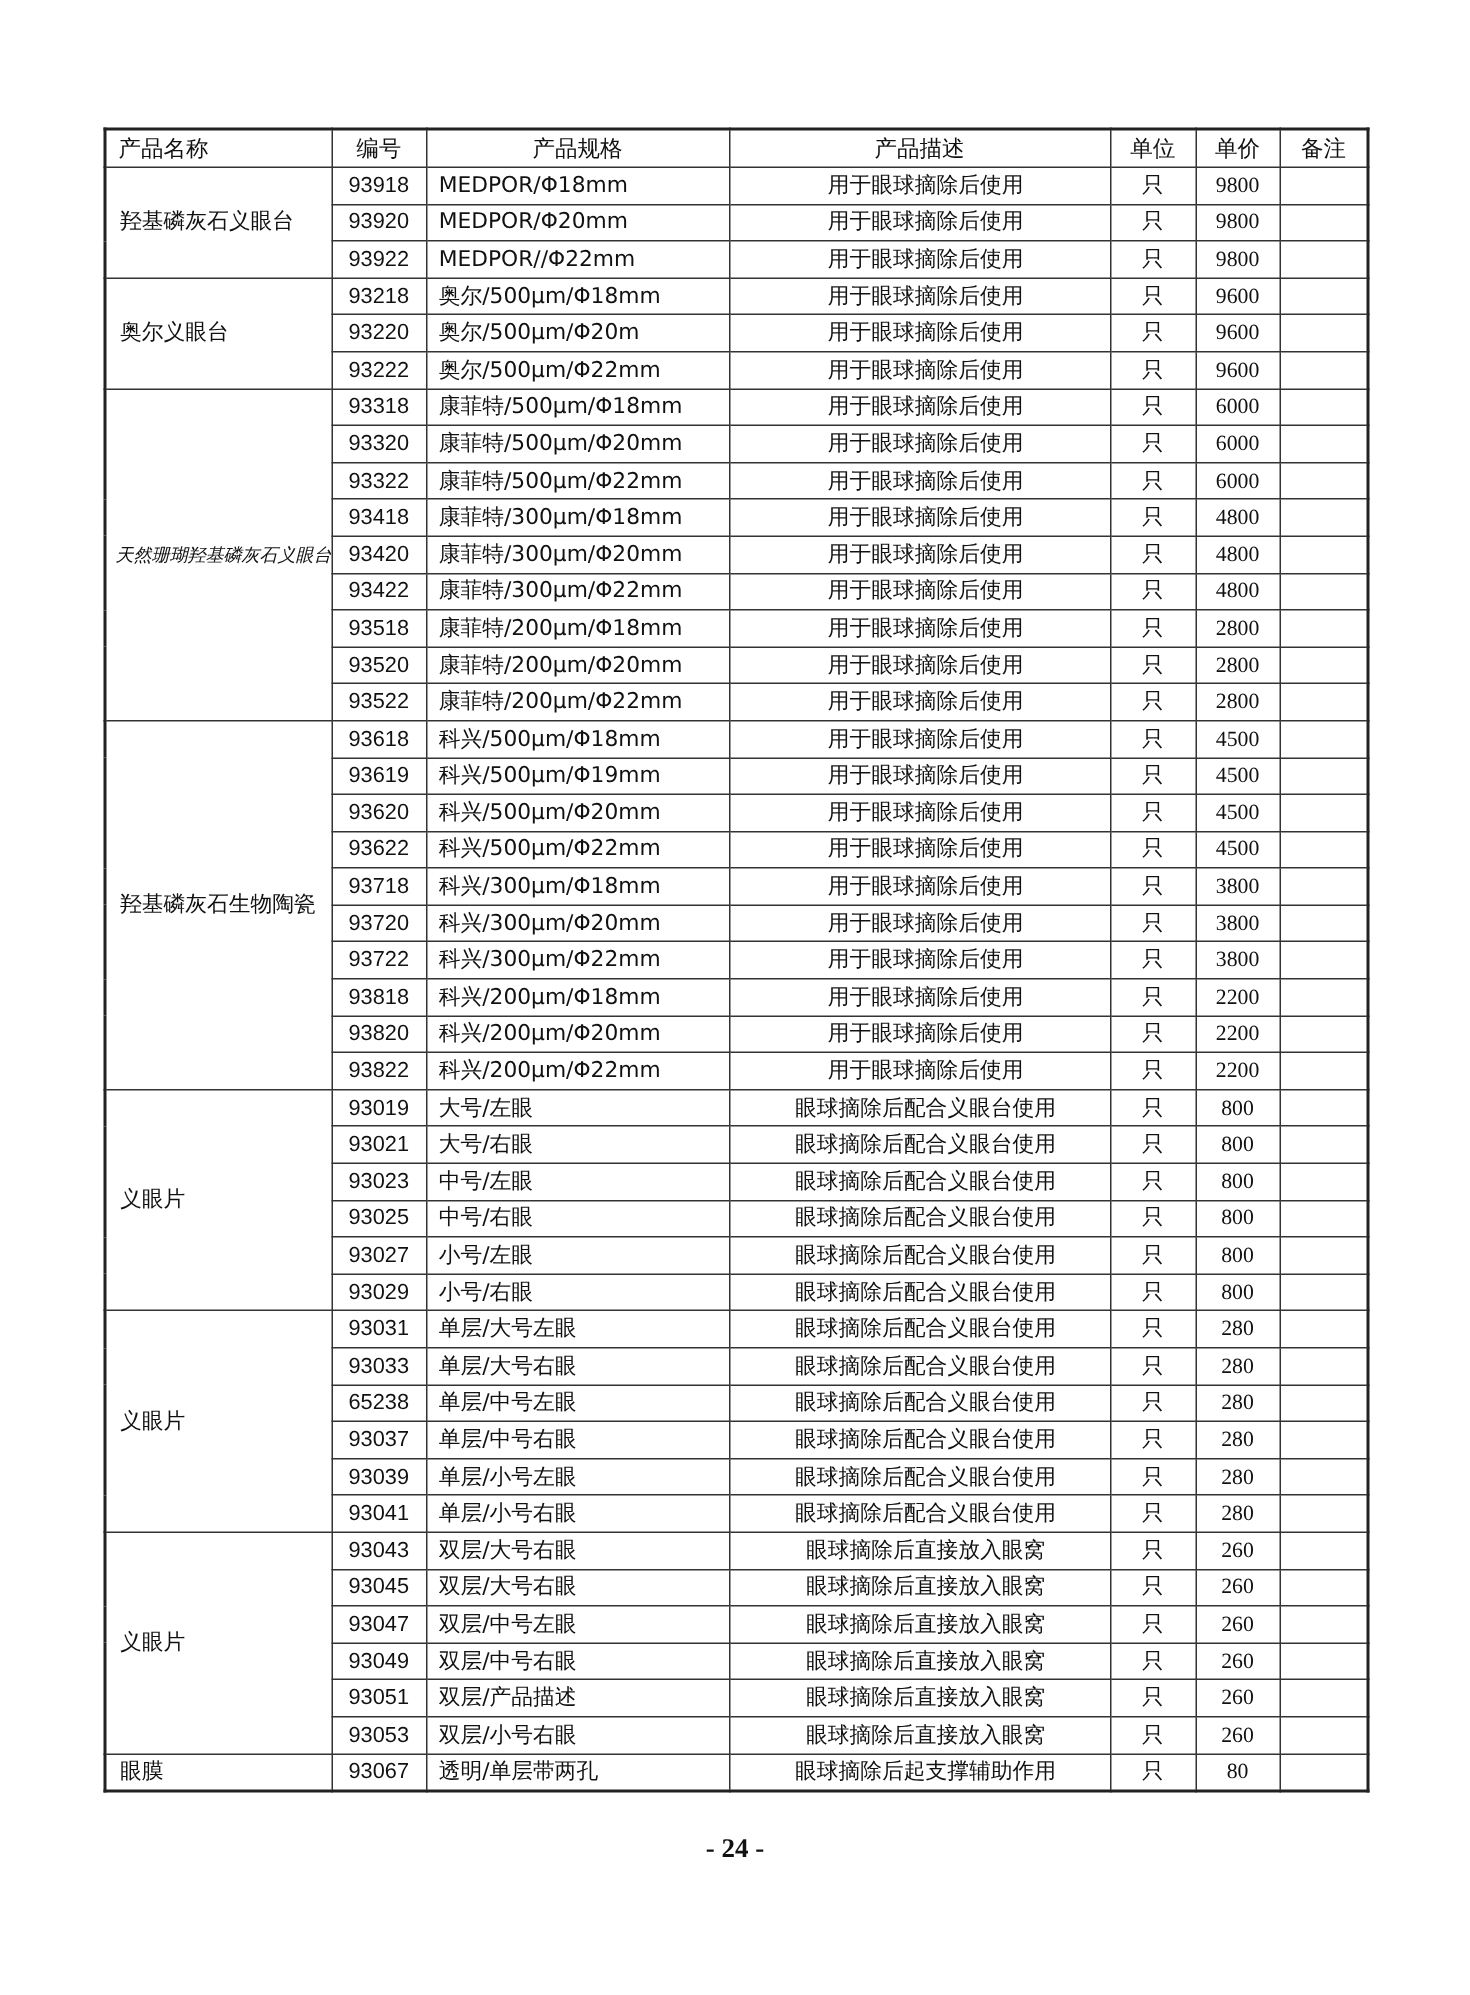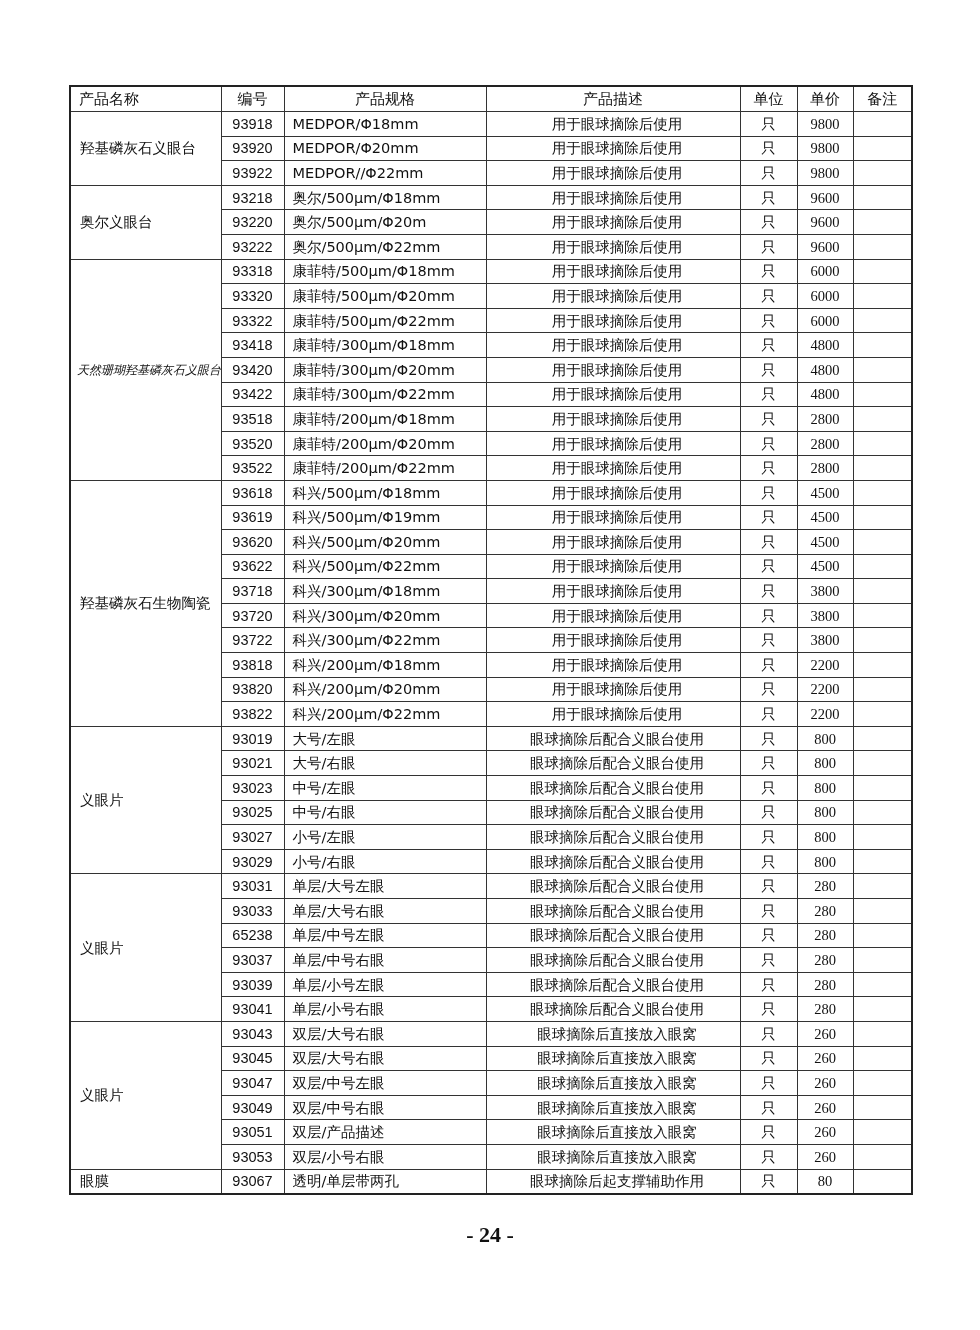--- a/index.html
+++ b/index.html
@@ -9,21 +9,21 @@
   table.price th { height:24px; font-weight:normal; font-size:15px; text-align:center; }
   table.price th.first { text-align:left; padding-left:8px; }
   td.name { text-align:left; padding-left:9px !important; vertical-align:middle; }
   td.name.small { font-size:12px; padding-left:6px !important;font-style:italic; }
   td.code { text-align:center; font-family:"Liberation Sans", sans-serif; font-size:15px; }
   td.spec { text-align:left; padding-left:8px !important; }
   td.desc { text-align:center; padding-left:8px !important; }
   td.unit { text-align:center; }
   td.price-v { text-align:center; font-family:Liberation Serif, serif; font-size:15px; }
   td.note { }
-  .page-num { position:absolute; left:0; width:980px; top:1222px; text-align:center; font-family:"Liberation Serif", serif; font-weight:bold; font-size:22px; }
+  .page-num { position:absolute; left:0; width:980px; top:1222px; text-align:center; font-family:"Liberation Serif", serif; font-weight:bold; font-size:18px; }
 </style>
 </head>
 <body>
 
 <table class="price">
   <colgroup>
     <col style="width:151px">
     <col style="width:63px">
     <col style="width:202px">
     <col style="width:254px">

